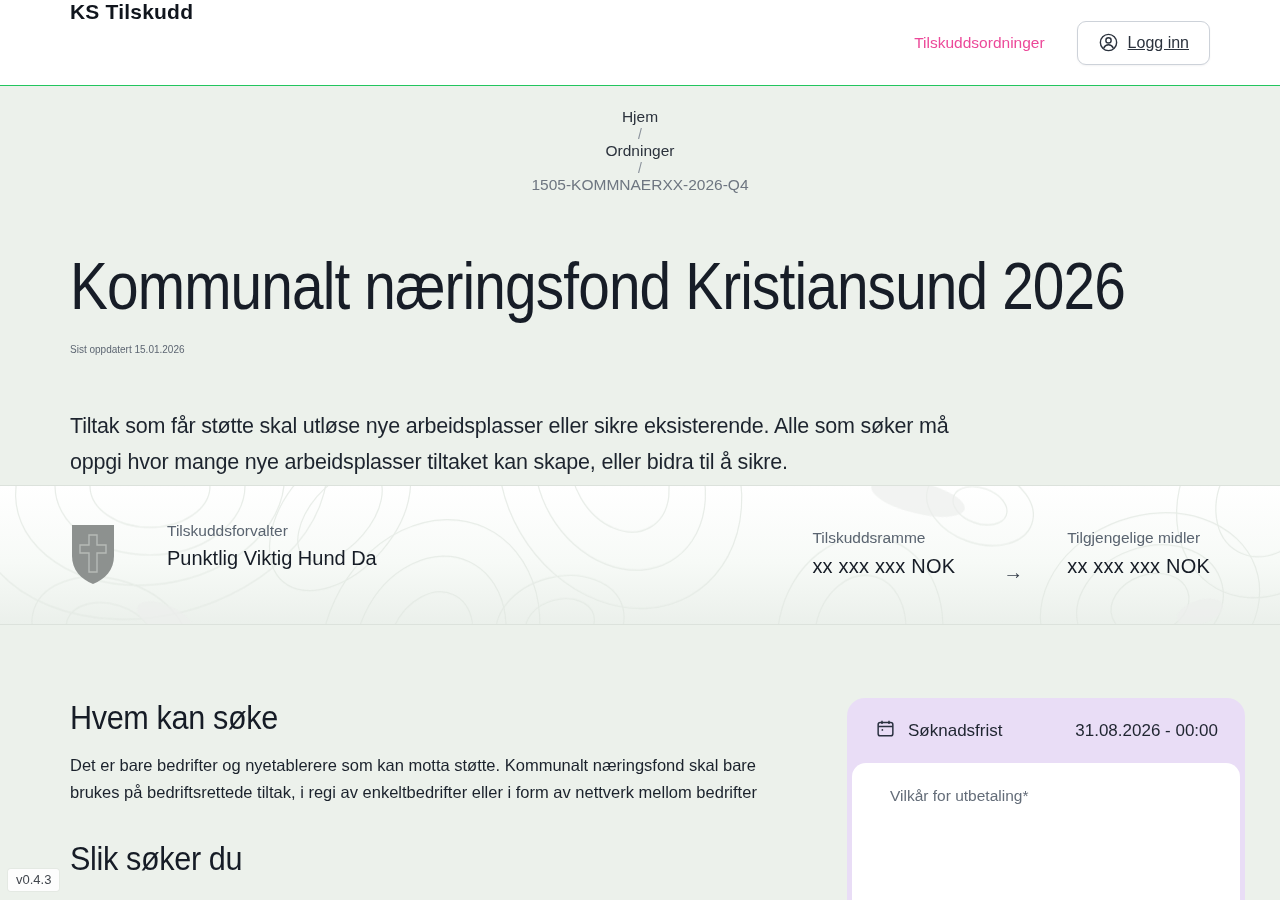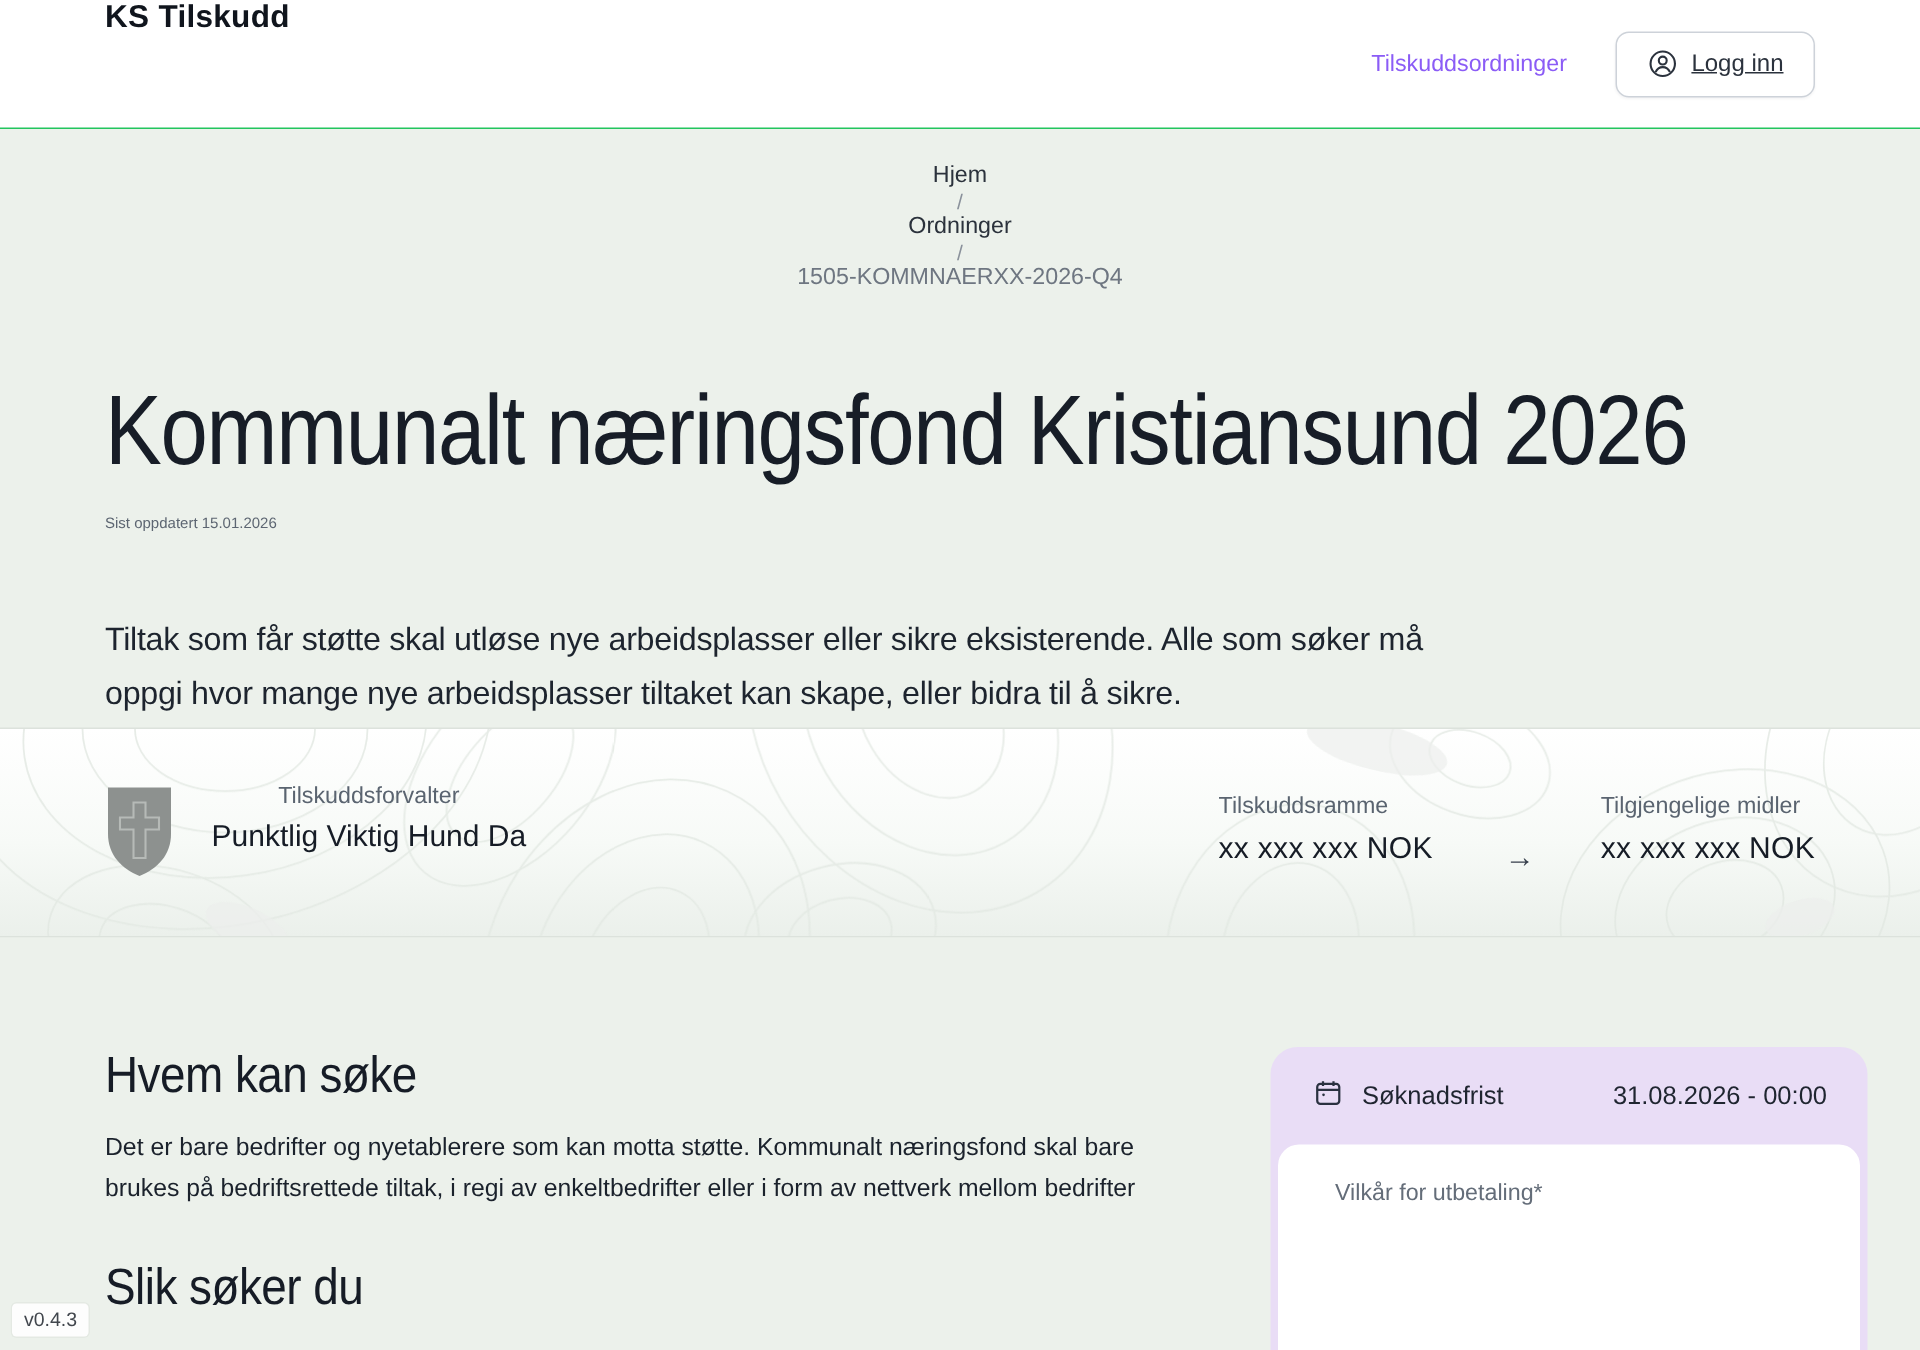--- a/index.html
+++ b/index.html
@@ -12,21 +12,21 @@
 
   
   .site-header {
     height: 86px; background: #ffffff;
     border-bottom: 1px solid #22c55e;
     display: flex; 
     padding: 0 70px;
   }
   .brand { font-size: 21px; font-weight: 700; letter-spacing: 0.2px; color: #10151d; }
   .header-right { margin-left: auto; display: flex; align-items: center; gap: 32px; }
-  .nav-link { font-size: 15.5px; color: #8b5cf6; cursor: pointer; }
+  .nav-link { font-size: 15.5px; color: #ec4899; cursor: pointer; }
   .login-btn {
     display: flex; align-items: center; gap: 9px;
     height: 44px; padding: 0 20px;
     background: #ffffff; border: 1px solid #cdd2d9; border-radius: 9px;
     font-size: 16px; color: #2b323d; cursor: pointer;
     box-shadow: 0 1px 2px rgba(16,24,40,.05);
     font-family: "Liberation Sans", sans-serif;
     text-decoration: underline;
   }
   .login-btn svg { display: block; }
@@ -58,21 +58,21 @@
   
   .band {
     position: relative; height: 140px;
     border-top: 1px solid #dce2dc; border-bottom: 1px solid #dce2dc;
     background: linear-gradient(180deg, #ffffff 0%, #f7faf7 55%, #ebf0eb 100%);
     overflow: hidden;
   }
   .band svg.contours { position: absolute; inset: 0; width: 100%; height: 100%; }
   .band-left {
     position: absolute; left: 70px; top: 36px;
-    display: flex; gap: 25px; align-items: flex-start; text-align: center;
+    display: flex; gap: 51px; align-items: flex-start;
   }
   .band-label { font-size: 15.5px; color: #5a6470; }
   .band-name { margin-top: 7px; font-size: 20px; color: #161c26; }
   .band-right { position: absolute; right: 70px; top: 43px; display: flex; align-items: flex-start; }
   .band-col .band-value { margin-top: 8px; font-size: 20px; color: #161c26; letter-spacing: .2px; }
   .band-arrow { font-size: 20px; color: #353d4a; margin: 32px 44px 0 48px; }
   .shield { margin-top: 1px; }
 
   
   .main-section {

